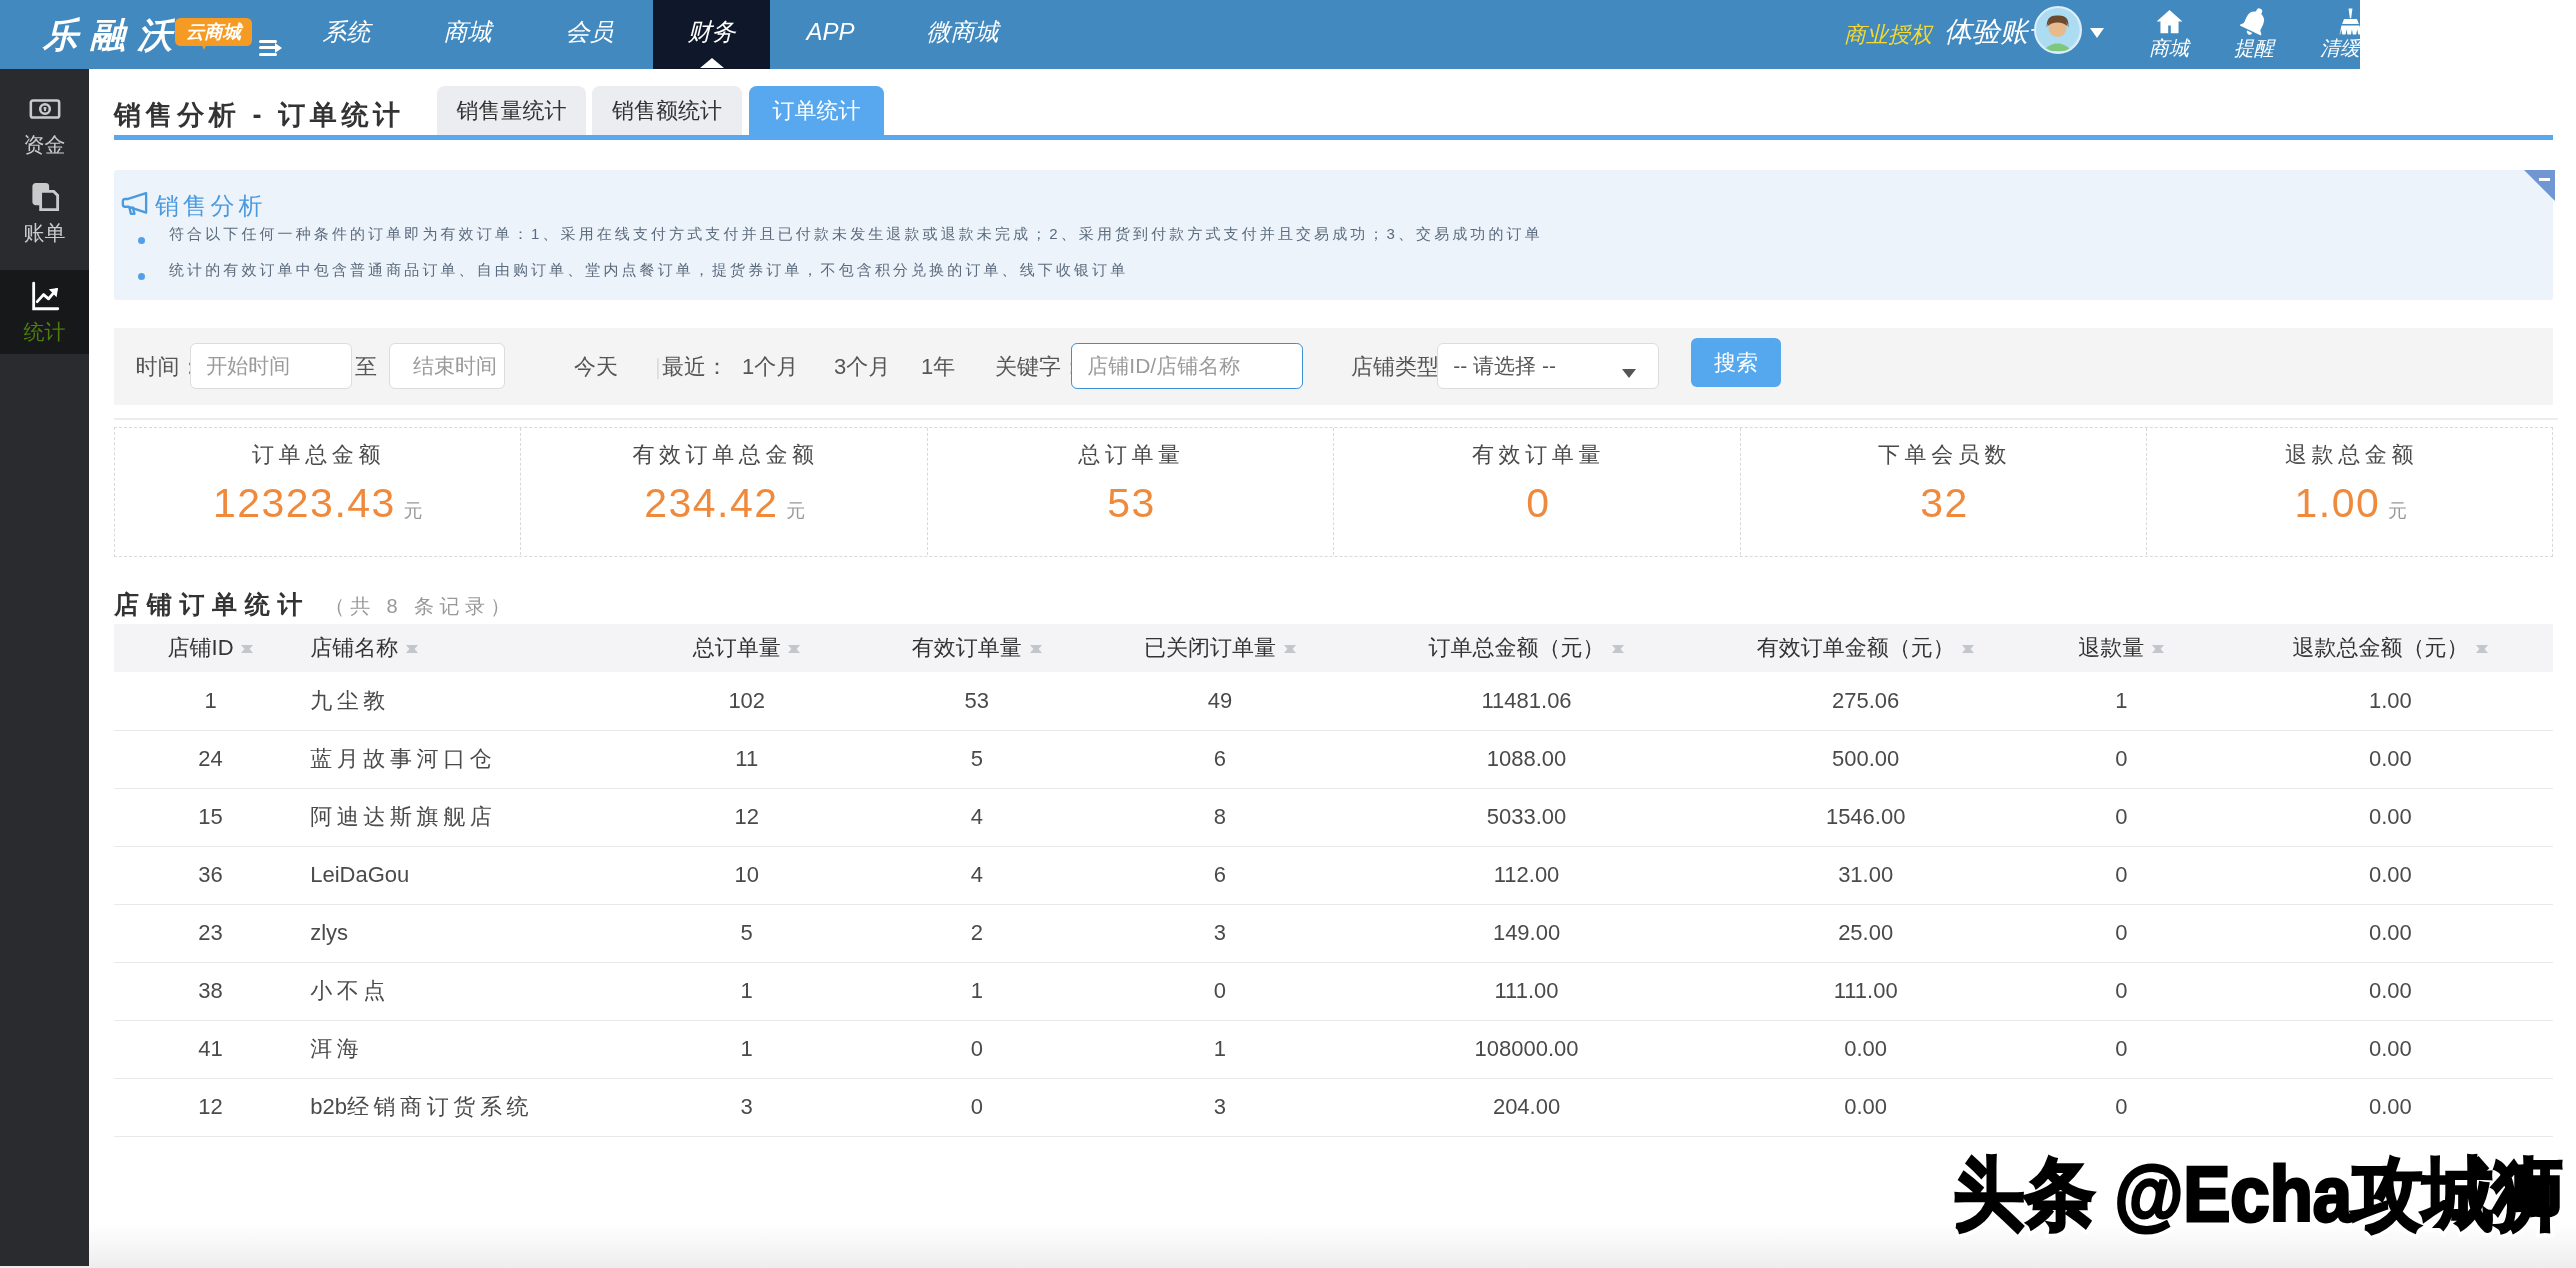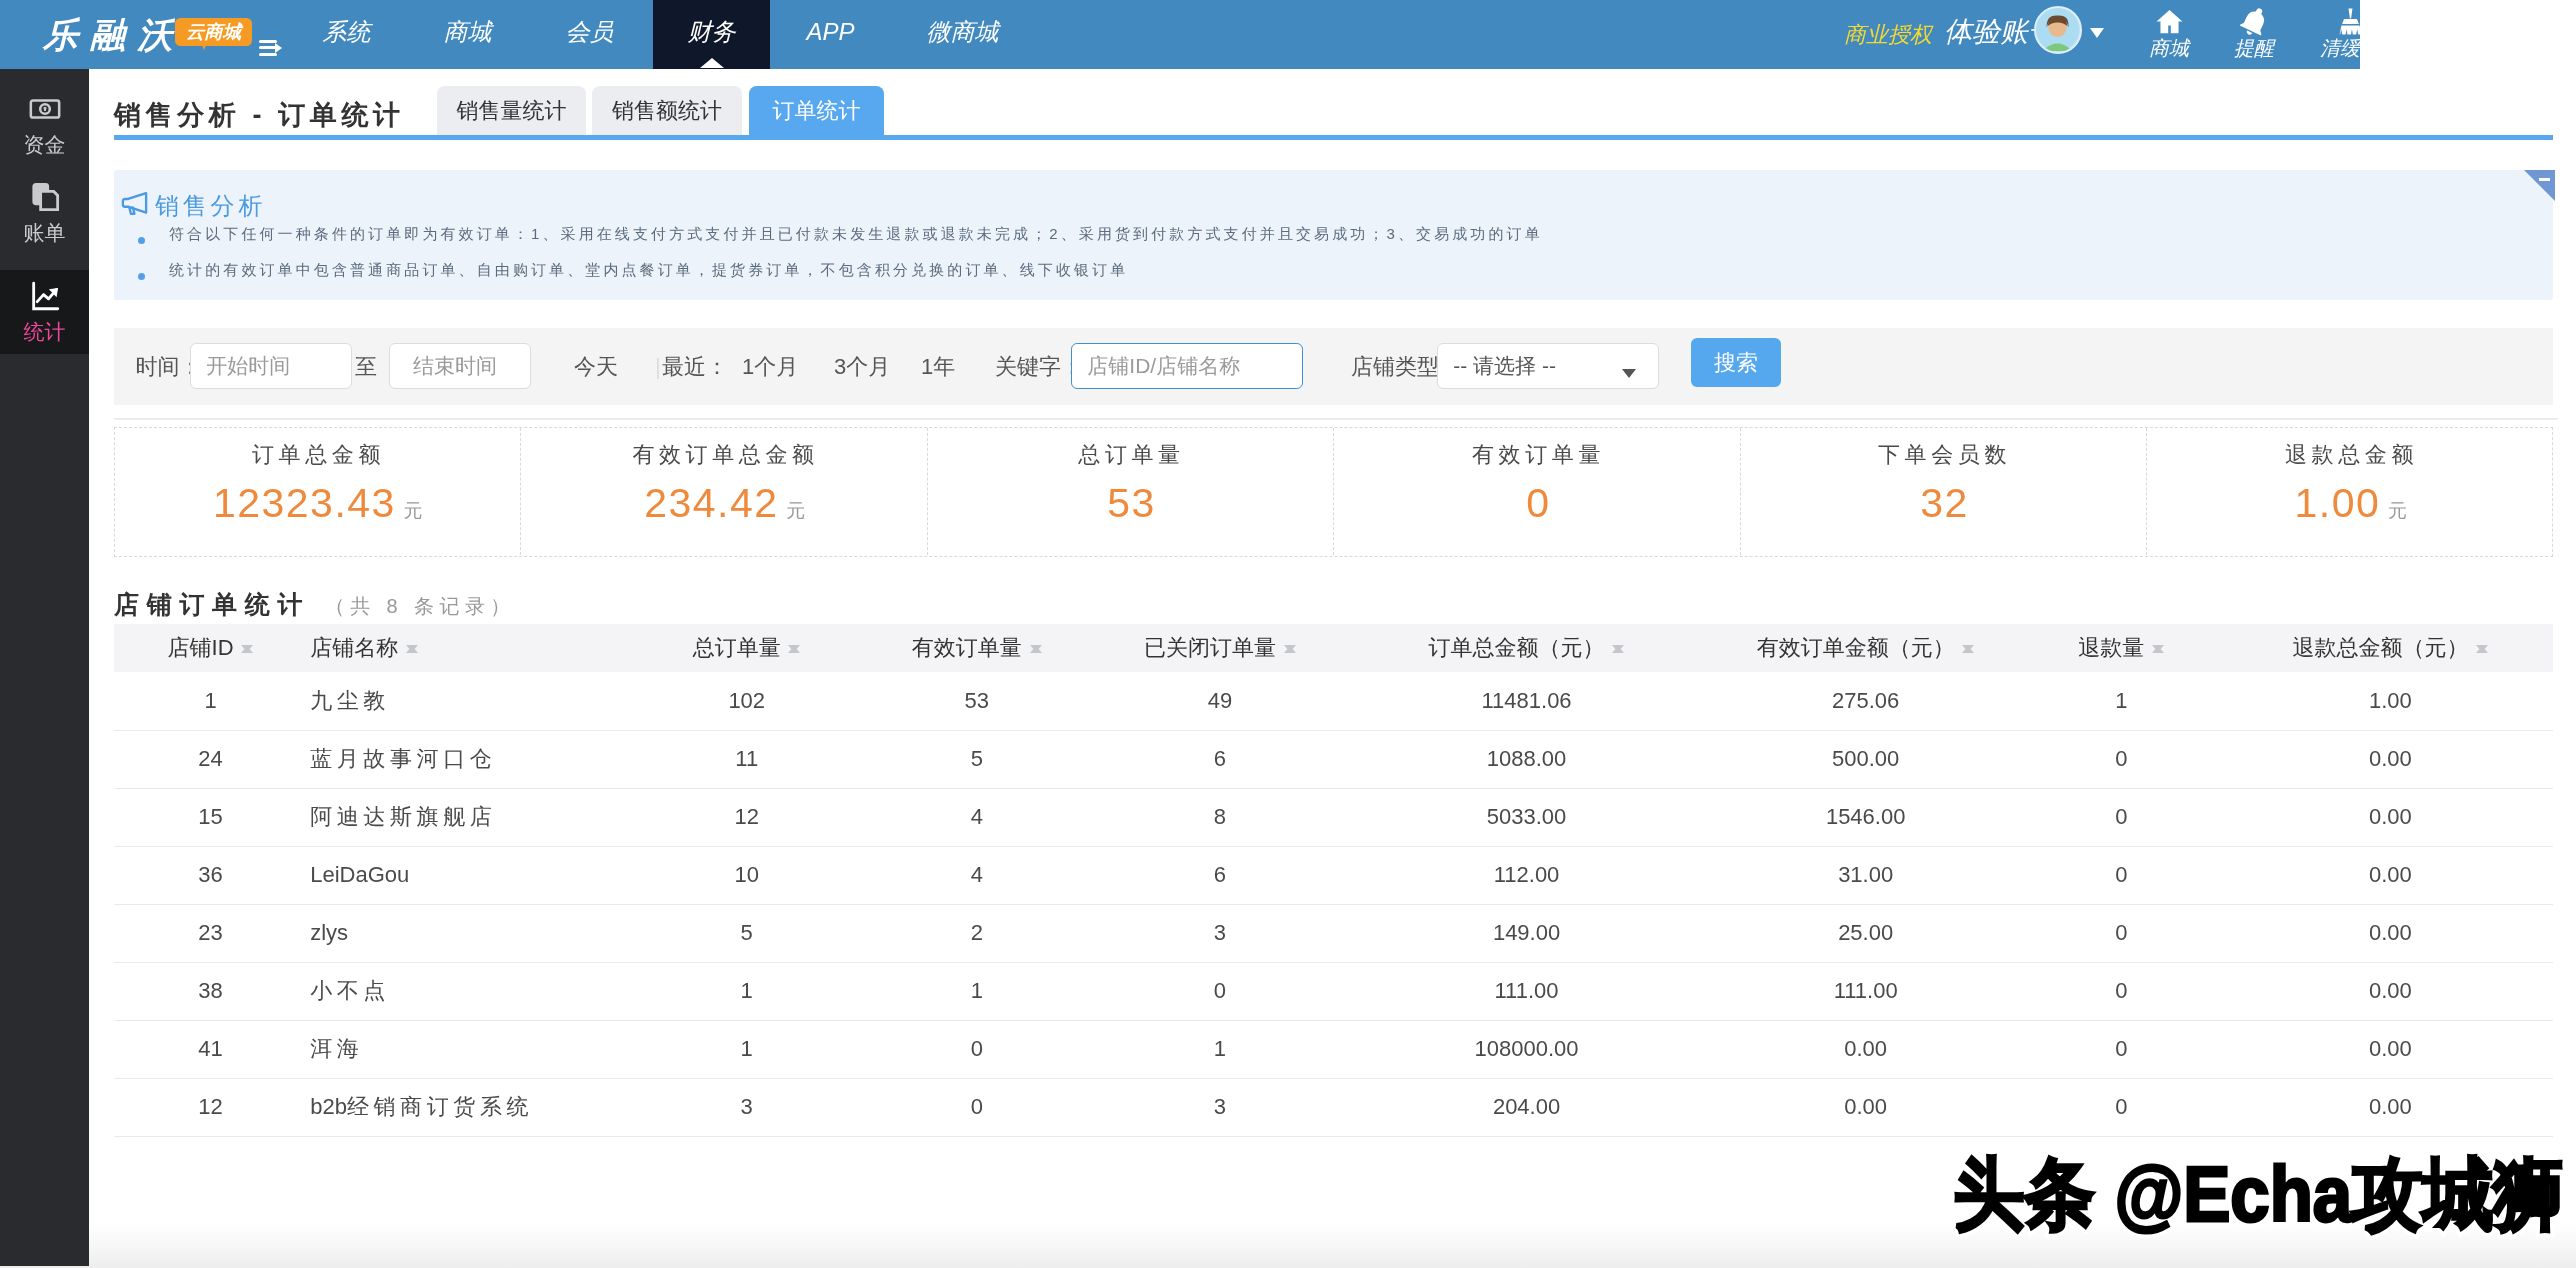--- a/index.html
+++ b/index.html
@@ -26,21 +26,21 @@
 #caret { left:2090px; top:28px; border:7.7px solid transparent; border-top:10px solid #fff; }
 .icnav { position:absolute; top:0; width:92px; height:69px; text-align:center; color:#fff; }
 .icnav svg { margin-top:6.1px; width:31px; height:31px; display:block; margin-left:auto; margin-right:auto; }
 .icnav .lbl { font-size:20px; line-height:23px; display:block; }
 
 
 #sidebar { position:absolute; left:0; top:69px; width:89px; height:1197px; background:#2a2b2e; }
 .sitem { position:absolute; left:0; width:89px; height:98px; text-align:center; color:#c9cacc; }
 .sitem svg { display:block; margin:9.2px auto 4.6px; width:34px; height:34px; }
 .sitem .lbl { font-size:21px; }
-.sitem.active { background:#17181a; color:#ec4899; height:84px; }
+.sitem.active { background:#17181a; color:#4d7c0f; height:84px; }
 
 
 #ptitle { position:absolute; left:114px; top:97px; font-size:27px; color:#333; font-weight:bold; letter-spacing:4.6px; }
 .tab { position:absolute; top:86px; height:49px; border-radius:7.7px 7.7px 0 0; background:#ebedf0; color:#333; font-size:22px; text-align:center; line-height:49px; }
 .tab.on { background:#57a8ee; color:#fff; }
 #tabline { position:absolute; left:114px; top:135px; width:2439px; height:4.6px; background:#57a8ee; }
 
 
 #notice { position:absolute; left:114px; top:170px; width:2439px; height:130px; background:#edf3fa; border-radius:3.1px; }
 #ntitle { position:absolute; left:41px; top:20px; font-size:24px; color:#4a9ae0; letter-spacing:3.8px; }
@@ -202,21 +202,21 @@
     <div class="bullet" style="top:55px;">符合以下任何一种条件的订单即为有效订单：1、采用在线支付方式支付并且已付款未发生退款或退款未完成；2、采用货到付款方式支付并且交易成功；3、交易成功的订单</div>
     <div class="bullet" style="top:91px;">统计的有效订单中包含普通商品订单、自由购订单、堂内点餐订单，提货券订单，不包含积分兑换的订单、线下收银订单</div>
   </div>
   <div id="fold"></div>
   <div id="folddash"></div>
 
   <div id="filter">
     <span class="flbl" style="left:21.5px;">时间：</span>
     <span class="finput" style="left:76px;width:162px;">开始时间</span>
     <span class="flbl" style="left:241px;">至</span>
-    <span class="finput" style="left:275px;width:142px;padding-left:23px;">结束时间</span>
+    <span class="finput" style="left:275px;width:116px;padding-left:23px;">结束时间</span>
     <span class="fbtnlink" style="left:460px;">今天</span>
     <span class="flbl" style="left:541px;color:#ddd;">|</span>
     <span class="flbl" style="left:548px;">最近：</span>
     <span class="fbtnlink" style="left:628px;">1个月</span>
     <span class="fbtnlink" style="left:720px;">3个月</span>
     <span class="fbtnlink" style="left:807px;">1年</span>
     <span class="flbl" style="left:881px;">关键字：</span>
     <span class="finput" id="kwinput" style="left:957px;width:232px;">店铺ID/店铺名称</span>
     <span class="flbl" style="left:1237px;">店铺类型：</span>
     <span class="finput" id="seltype" style="left:1323px;width:222px;">-- 请选择 --</span>

